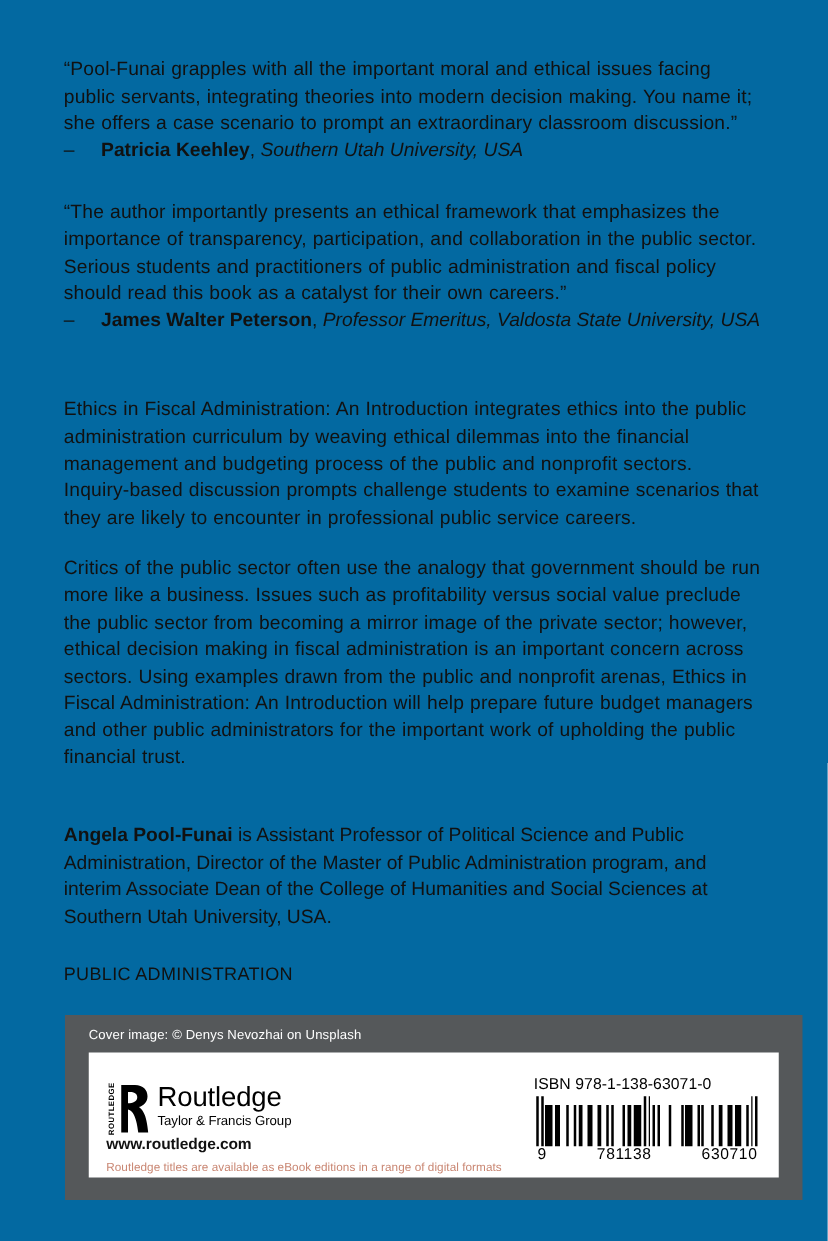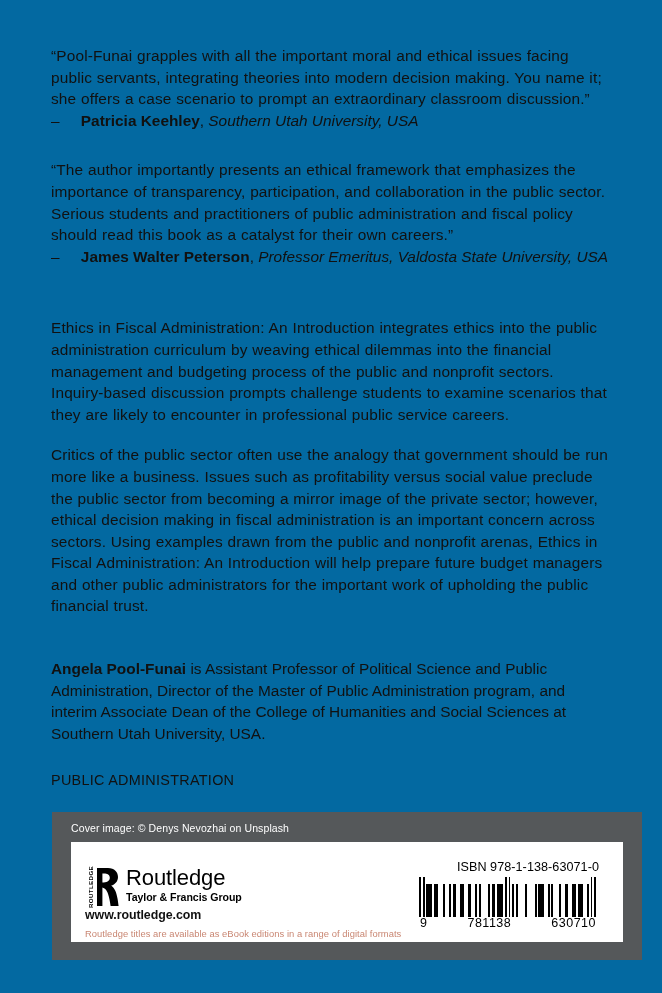--- a/index.html
+++ b/index.html
@@ -163,21 +163,21 @@
     line-height: 1;
   }
   .logo-name {
     font-size: 22px;
     letter-spacing: -0.005em;
     color: #000000;
     line-height: 24px;
   }
   .logo-sub {
     font-size: 10.6px;
-    font-weight: bold;
+    font-weight: normal;
     color: #000000;
     margin-top: 2px;
     letter-spacing: -0.005em;
   }
 
   .url {
     position: absolute;
     left: 14px;
     top: 66px;
     font-size: 12.4px;
@@ -192,24 +192,24 @@
     top: 86px;
     font-size: 9.4px;
     color: #c98672;
     letter-spacing: 0.005em;
     white-space: nowrap;
   }
 
   
   .isbn-area {
     position: absolute;
-    right: 24px;
+    right: 14px;
     top: 18px;
     width: 182px;
-    text-align: right;
+    text-align: left;
   }
   .isbn-text {
     font-size: 12.6px;
     color: #000000;
     letter-spacing: 0.005em;
     margin-bottom: 3px;
   }
   .barcode-wrap {
     position: relative;
     width: 178px;

